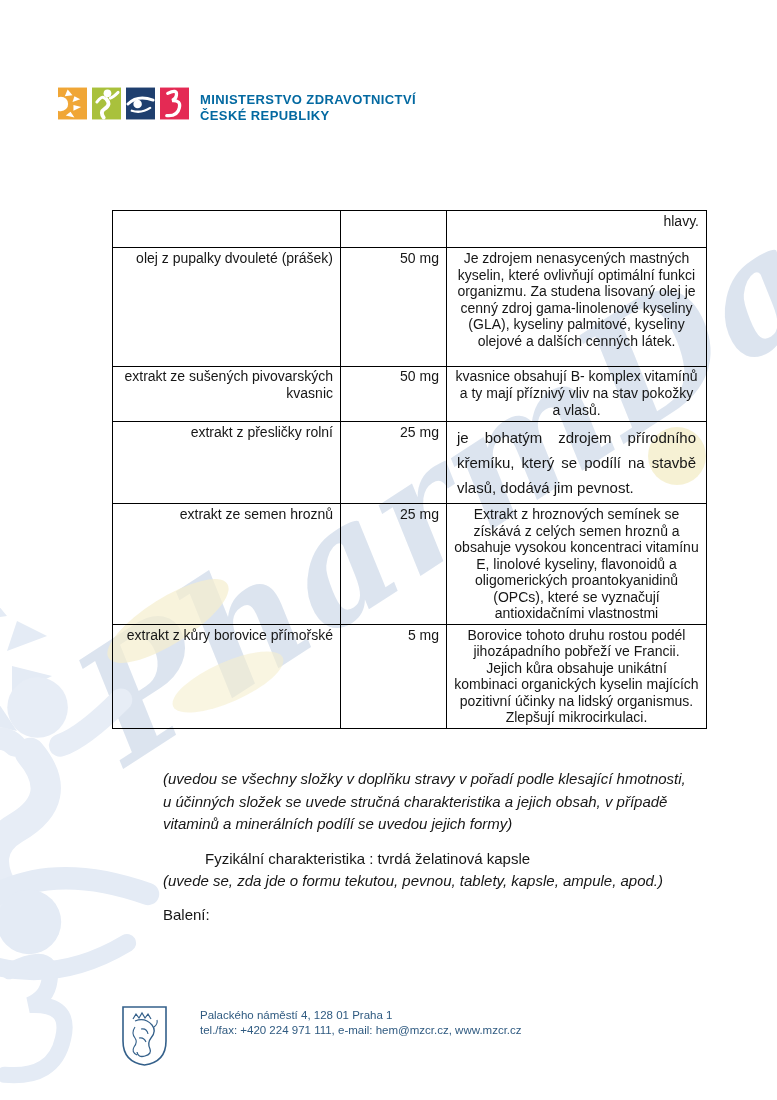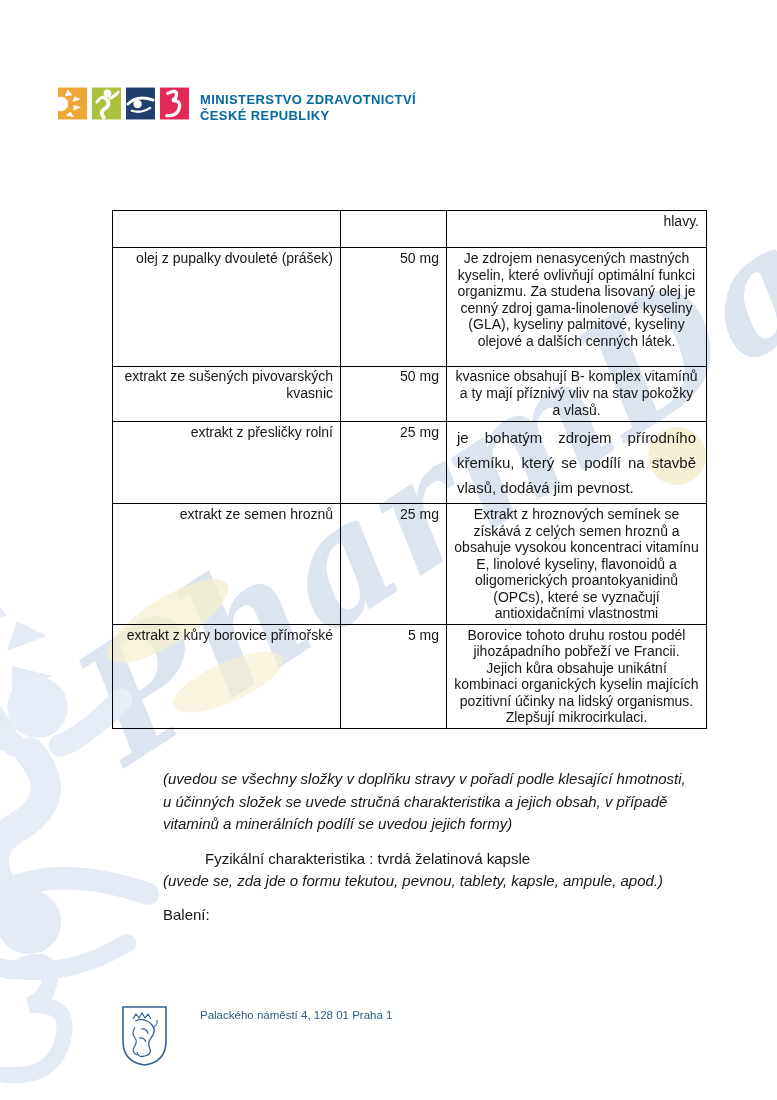--- a/index.html
+++ b/index.html
@@ -175,16 +175,17 @@
 
     <svg class="coat" width="47" height="62" viewBox="0 0 47 62">
       <path d="M2 2 H45 V36 Q45 57 23.5 60 Q2 57 2 36 Z" fill="none" stroke="#34608a" stroke-width="1.6"></path>
       <path d="M12 14 L15 9 L18 13 L21 8 L24 13 L27 9 L30 14" fill="none" stroke="#34608a" stroke-width="1.2"></path>
       <path d="M14 16 Q24 12 31 20 Q36 26 30 33 Q26 38 29 44 Q31 49 24 51 Q17 53 16 47" fill="none" stroke="#34608a" stroke-width="1.3"></path>
       <path d="M14 22 Q10 28 14 33 Q17 37 13 42 Q10 47 16 50" fill="none" stroke="#34608a" stroke-width="1.1"></path>
       <path d="M20 24 Q26 23 27 29 M18 33 Q23 32 25 37 M33 22 Q37 19 36 15" fill="none" stroke="#34608a" stroke-width="1.1"></path>
     </svg>
     <div class="footer-text">
       <div>Palackého náměstí 4, 128 01 Praha 1</div>
+      <div>tel./fax: +420 224 971 111, e-mail: hem@mzcr.cz, www.mzcr.cz</div>
     </div>
 
   </div>
 </div>
 
 </body></html>

